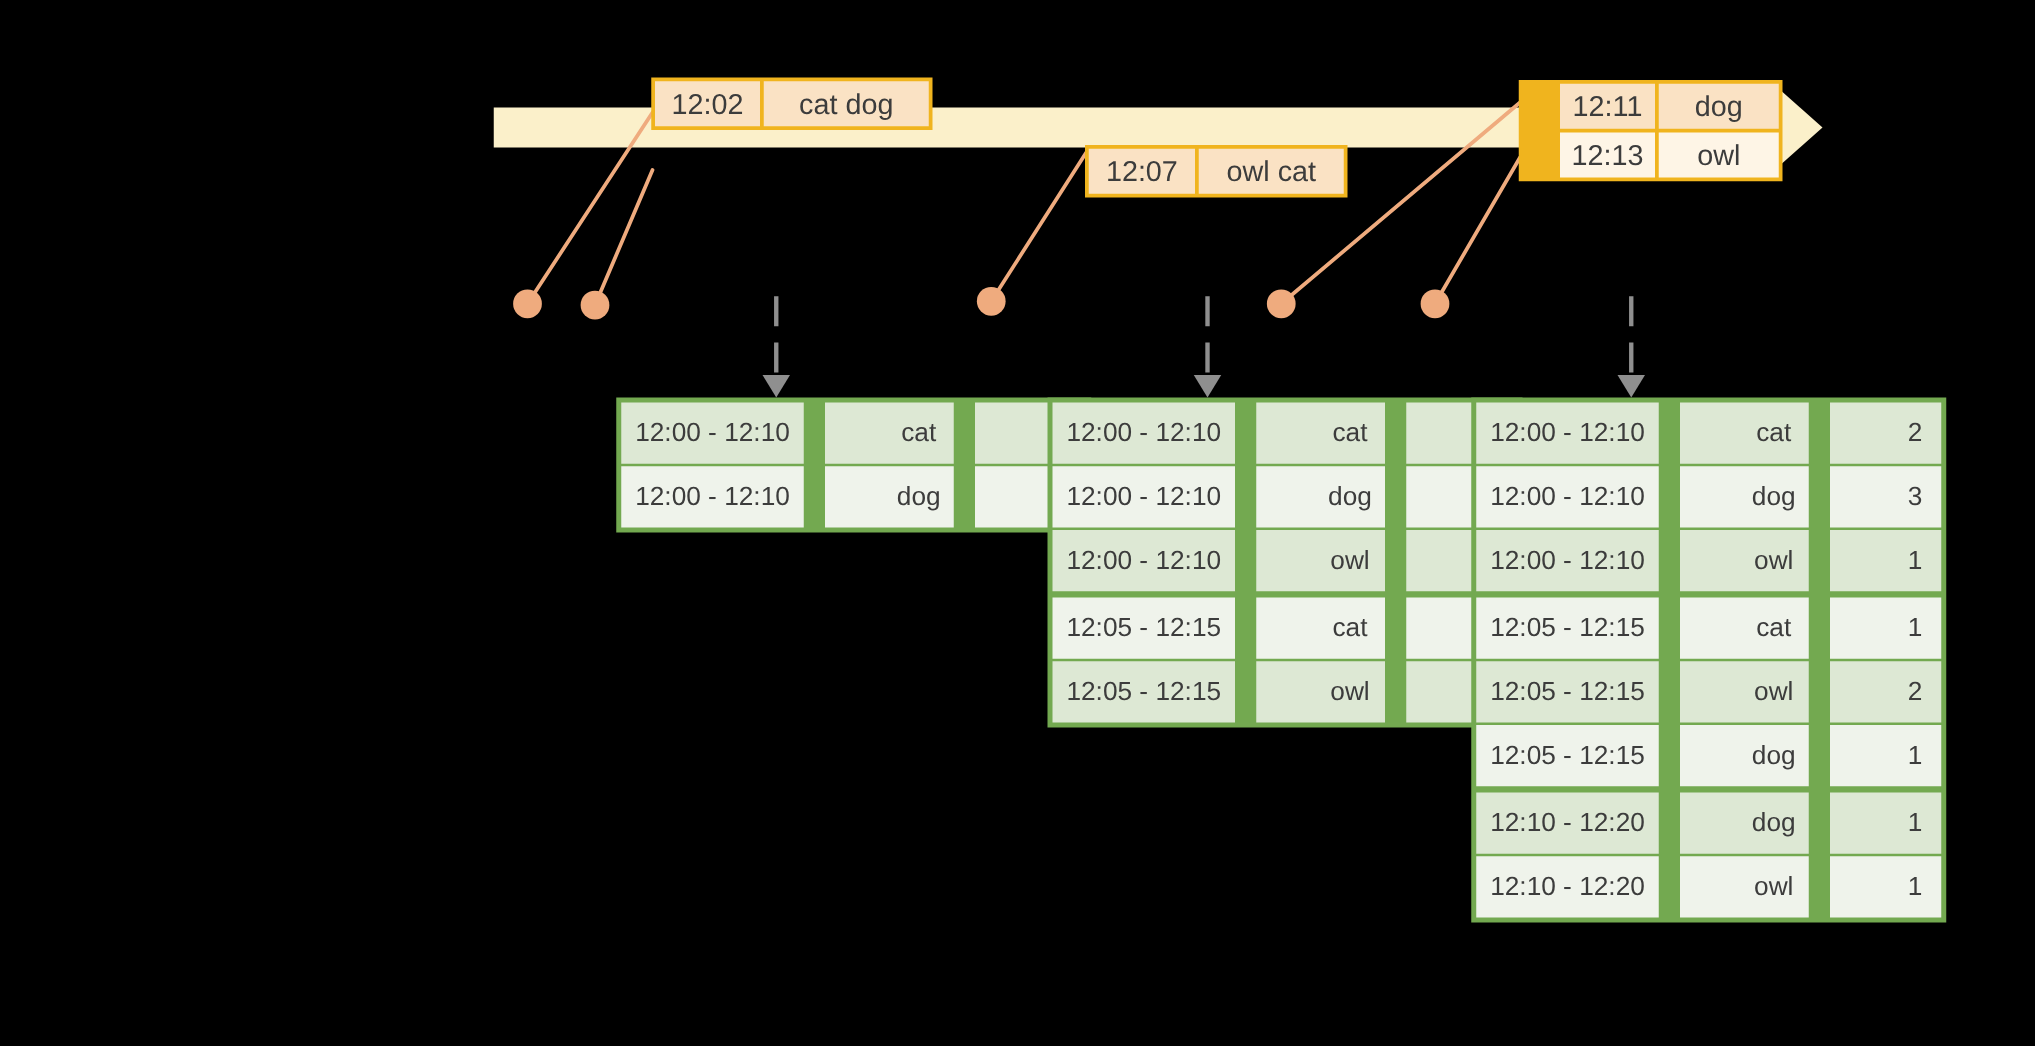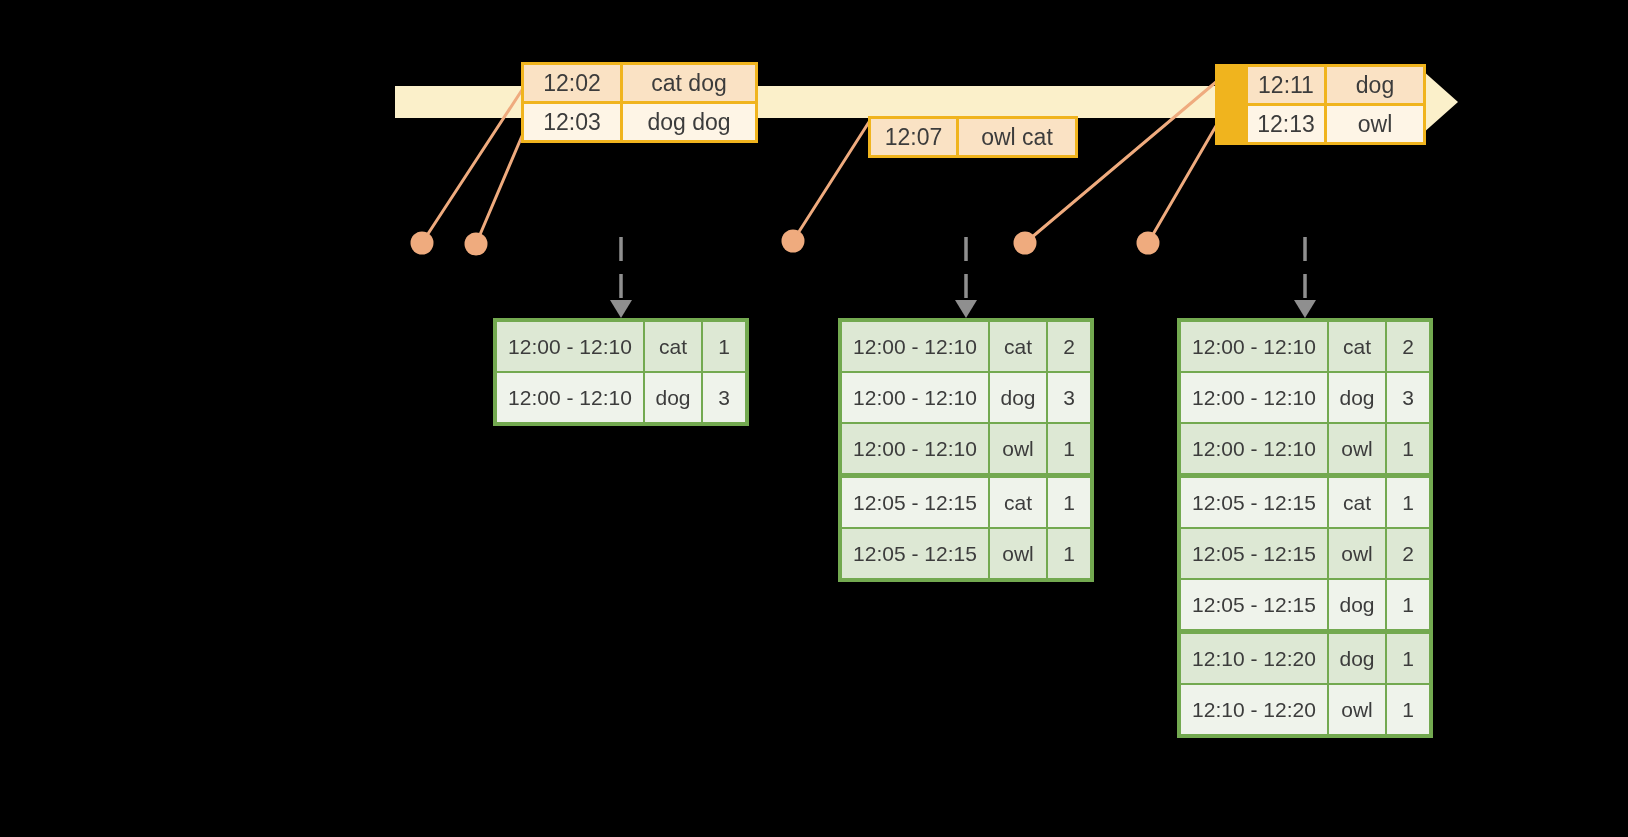--- a/index.html
+++ b/index.html
@@ -23,41 +23,41 @@
   .event-table .trow + .trow{margin-top:3px;}
   .event-table .tcell{
     height:36px;
     display:flex;align-items:center;justify-content:center;
     font-size:23px;color:var(--text);
     line-height:1;
   }
   .event-table .tcell + .tcell{margin-left:3px;}
   .event-table .trow.dark .tcell{background:var(--event_row_peach);}
   .event-table .trow.light .tcell{background:var(--event_row_cream);}
-  .et-1 .c0{width:96px;} .et-1 .c1{width:132px;}
+  .et-1 .c0{width:84px;} .et-1 .c1{width:132px;}
   .et-2 .c0{width:85px;} .et-2 .c1{width:116px;}
   .et-3 .c0{width:76px;} .et-3 .c1{width:96px;}
 
   
   .result-table{
     position:absolute;
     background:var(--result_table_border);
     padding:4px;
     box-sizing:border-box;
   }
   .result-table .trow{display:flex;}
   .result-table .trow + .trow{margin-top:2px;}
   .result-table .trow.group-start{margin-top:5px;}
   .result-table .tcell{
     height:49px;
     display:flex;align-items:center;justify-content:center;
     font-size:21px;color:var(--text);
     line-height:1;
   }
-  .result-table .tcell + .tcell{margin-left:2px;}
+  .result-table .tcell + .tcell{margin-left:17px;padding-left:47px;}
   .result-table .trow.dark .tcell{background:var(--result_row_dark);}
   .result-table .trow.light .tcell{background:var(--result_row_light);}
   .result-table .c0{width:146px;}
   .result-table .c1{width:56px;}
   .result-table .c2{width:42px;}
 </style>
 </head>
 <body>
 
 <div class="canvas">
@@ -92,24 +92,20 @@
       <polygon points="955,300 977,300 966,318"></polygon>
       <polygon points="1294,300 1316,300 1305,318"></polygon>
     </g>
   </svg>
 
   <div class="event-table et-1" style="left:521px; top:62px;">
       <div class="trow dark">
         <div class="tcell c0">12:02</div>
         <div class="tcell c1">cat dog</div>
       </div>
-      <div class="trow light">
-        <div class="tcell c0">12:03</div>
-        <div class="tcell c1">dog dog</div>
-      </div>
     </div>
   <div class="event-table et-2" style="left:868px; top:84px;margin-top:32px;">
       <div class="trow dark">
         <div class="tcell c0">12:07</div>
         <div class="tcell c1">owl cat</div>
       </div>
     </div>
   <div class="event-table et-3" style="left:1215px; top:64px;padding-left:33px;">
       <div class="trow dark">
         <div class="tcell c0">12:11</div>

